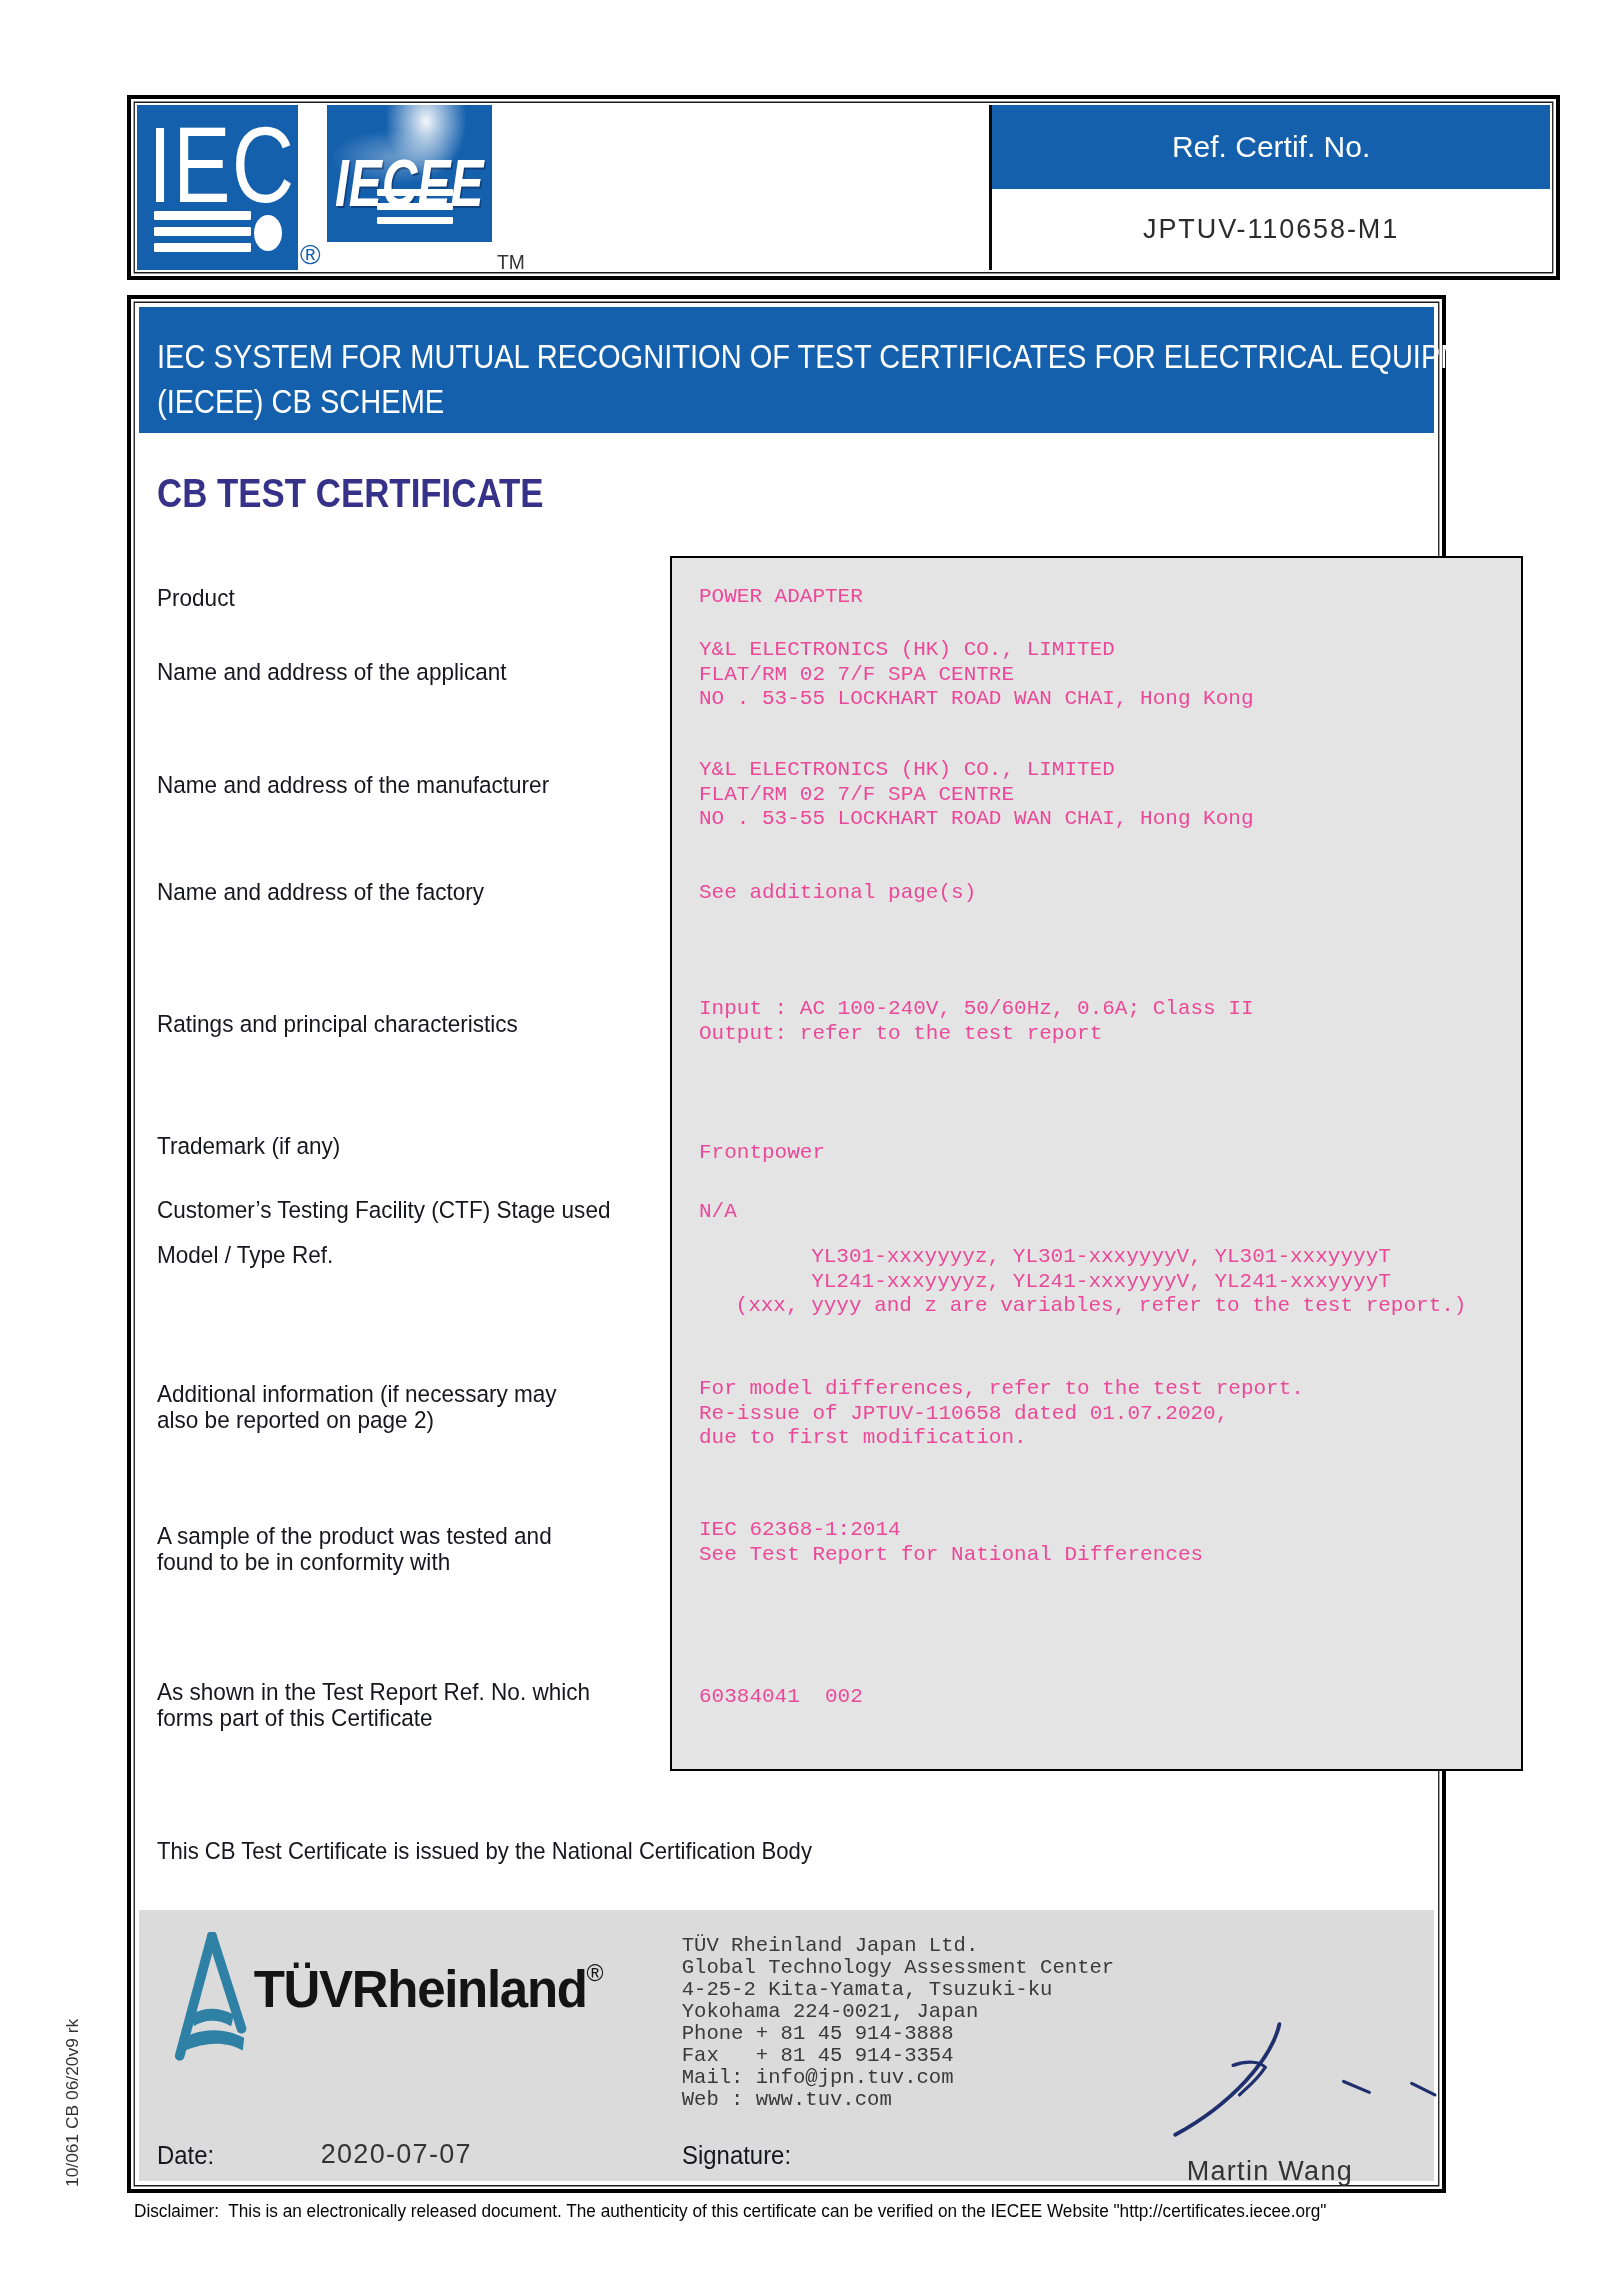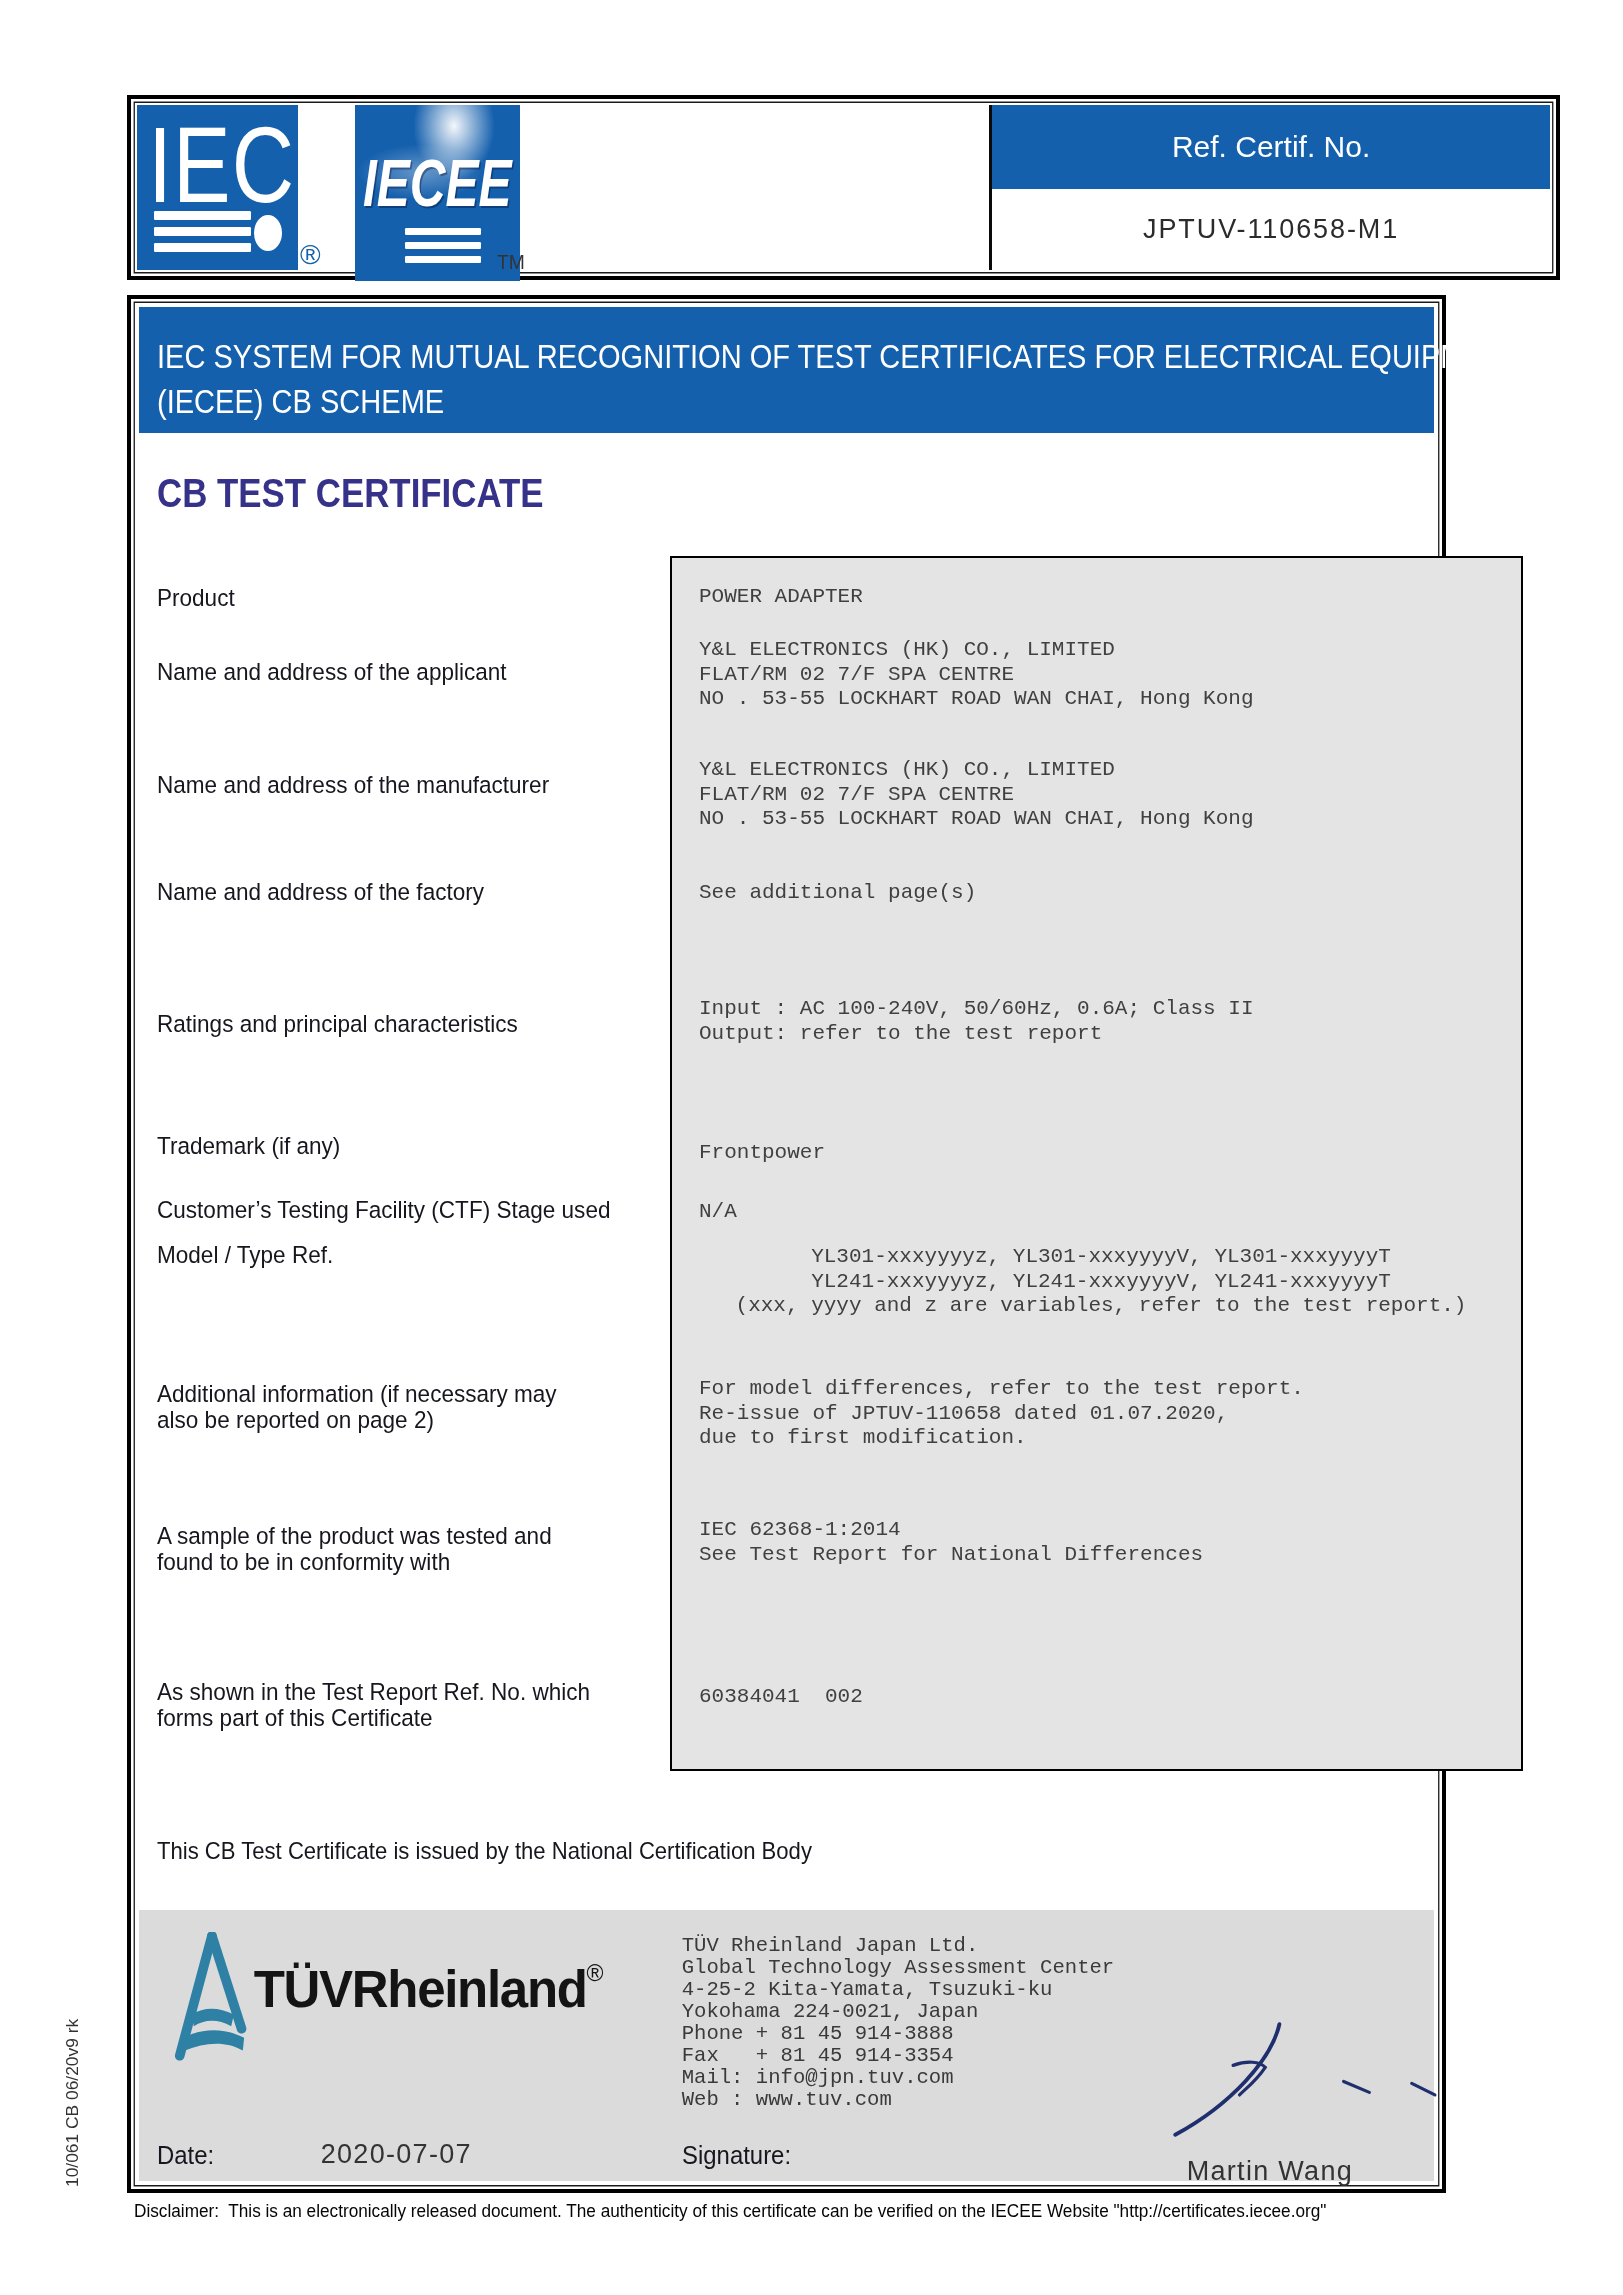--- a/index.html
+++ b/index.html
@@ -4,21 +4,21 @@
 <style>
   html,body{margin:0;padding:0;background:#fff;}
   .page{position:relative;width:1623px;height:2295px;background:#ffffff;
         font-family:"Liberation Sans",sans-serif;overflow:hidden;}
   .abs{position:absolute;}
   .cond{transform:scaleX(0.92);transform-origin:0 0;white-space:pre-wrap;}
   .cond88{transform:scaleX(0.88);transform-origin:0 0;white-space:nowrap;}
   .cond85{transform:scaleX(0.85);transform-origin:0 0;white-space:nowrap;}
   .label{font-size:24.5px;color:#16161e;line-height:26px;white-space:pre-wrap;}
   .mono{font-family:"Liberation Mono","DejaVu Sans Mono",monospace;
-        font-size:21px;color:#404040;line-height:24.5px;white-space:pre-wrap;}
+        font-size:21px;color:#ec4899;line-height:24.5px;white-space:pre-wrap;}
   .mono-big{font-family:Liberation Sans, sans-serif;
         font-size:27px;color:#2b2b2b;white-space:pre;}
   .dblbox{border:4.5px solid #000;box-shadow:inset 0 0 0 2.6px #fff,inset 0 0 0 3.9px #1a1a1a;
         background:#fff;box-sizing:border-box;}
   .bluebar{background:#1560ad;}
   .logo-square{background:#1560ad;box-sizing:border-box;padding-left:40px;}
   .white-bar{position:absolute;background:#fff;height:8.4px;border-radius:1.3px;}
   .hdr-divider{position:absolute;width:2.6px;background:#0a0a0a;}
   .footer{background:#dbdbdc;}
   .graybox{background:#e4e4e4;border:2.6px solid #000;box-sizing:border-box;}
@@ -34,24 +34,24 @@
       <div class="abs" style="left:10.3px;top:-2.6px;font-size:108px;font-weight:400;color:#fff;
                   transform:scaleX(0.8);transform-origin:0 0;letter-spacing:1.3px;">IEC</div>
       <div class="white-bar" style="left:16.7px;bottom:50px;width:97px;"></div>
       <div class="white-bar" style="left:16.7px;bottom:34px;width:97px;"></div>
       <div class="white-bar" style="left:16.7px;bottom:18px;width:97px;"></div>
       <div class="abs" style="left:117px;bottom:19.3px;width:28px;height:36px;background:#fff;border-radius:50%;"></div>
     </div>
 
     <div class="abs" style="left:169px;bottom:5.1px;font-size:28px;color:#1560ad;">®</div>
 
-    <div class="abs logo-square" style="left:196px;top:5.8px;width:165px;height:176px;
+    <div class="abs logo-square" style="left:196px;top:5.8px;width:165px;height:137px;
                 background:#1560ad;
                 background-image:radial-gradient(ellipse 58px 77px at 60% 12%,rgba(255,255,255,0.95),rgba(255,255,255,0) 70%),
-                                 radial-gradient(ellipse 90px 39px at 40% 38%,rgba(255,255,255,0.35),rgba(255,255,255,0) 70%);margin-left:28px;">
+                                 radial-gradient(ellipse 90px 39px at 40% 38%,rgba(255,255,255,0.35),rgba(255,255,255,0) 70%);">
       <div class="abs" style="left:7.7px;top:40px;font-size:66px;font-weight:700;font-style:italic;color:#fff;
                   transform:scaleX(0.75);transform-origin:0 0;text-shadow:1.9px 1.9px 0 rgba(0,0,40,0.35);">IECEE</div>
       <div class="white-bar" style="left:50px;bottom:46px;width:76px;height:6.4px;"></div>
       <div class="white-bar" style="left:50px;bottom:32px;width:76px;height:6.4px;"></div>
       <div class="white-bar" style="left:50px;bottom:18px;width:76px;height:6.4px;"></div>
     </div>
 
     <div class="abs" style="left:366px;bottom:2px;font-size:19.3px;color:#333;">TM</div>
 
     <div class="hdr-divider" style="left:858px;top:5.8px;bottom:5.8px;"></div>

